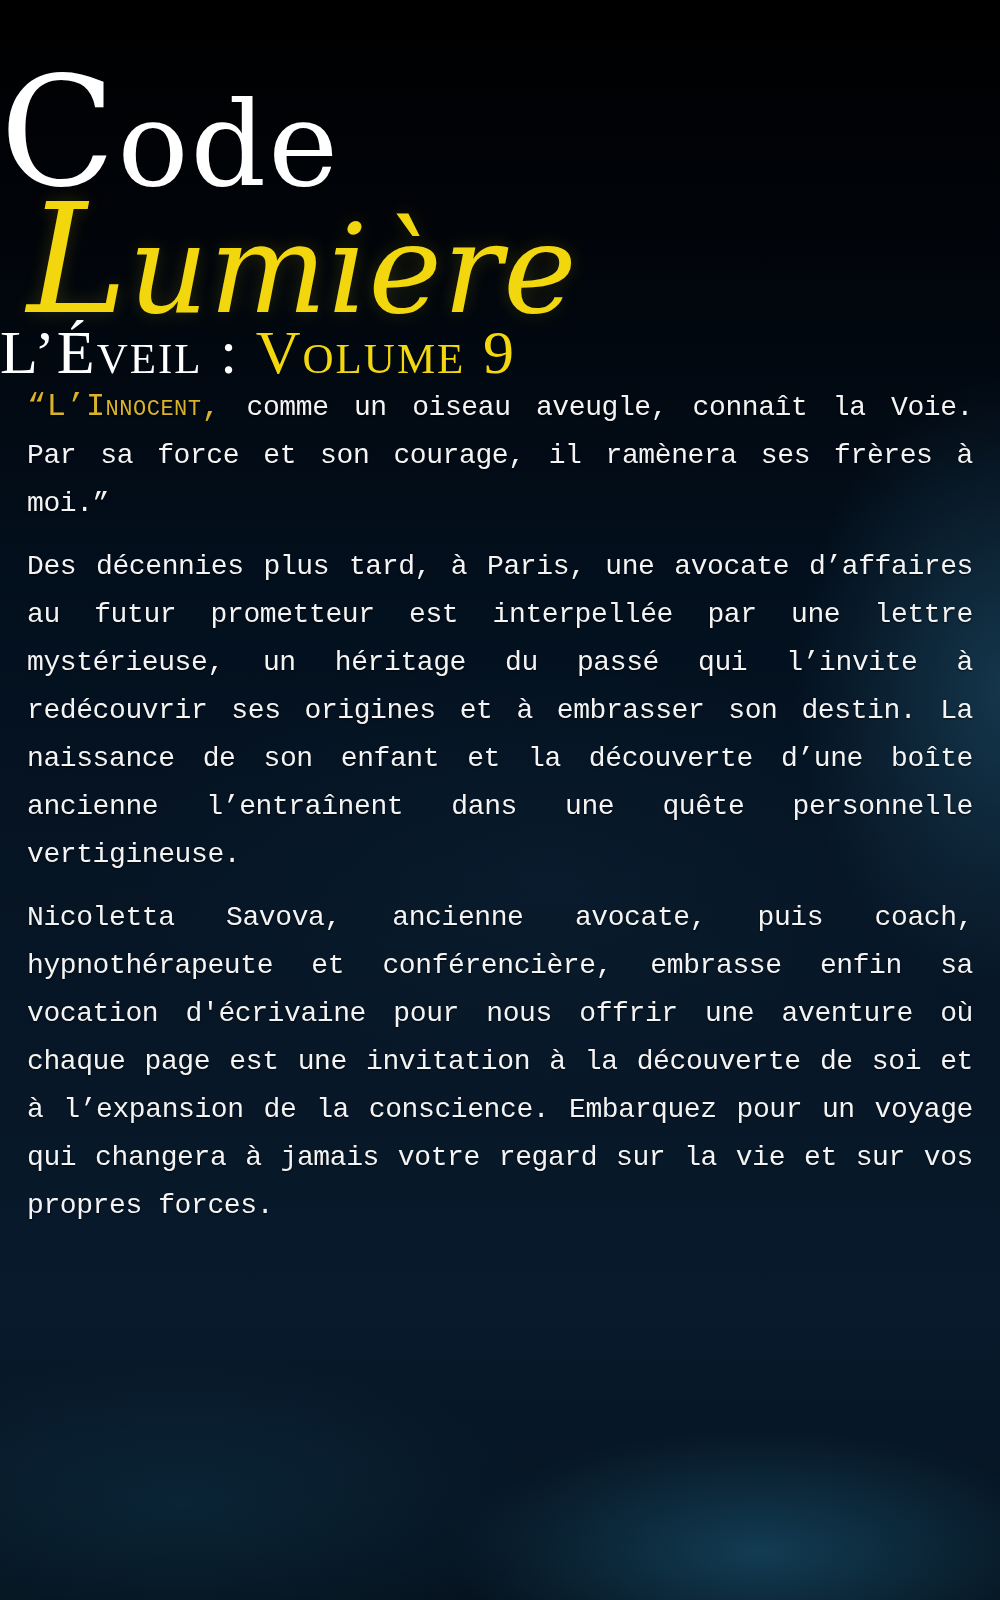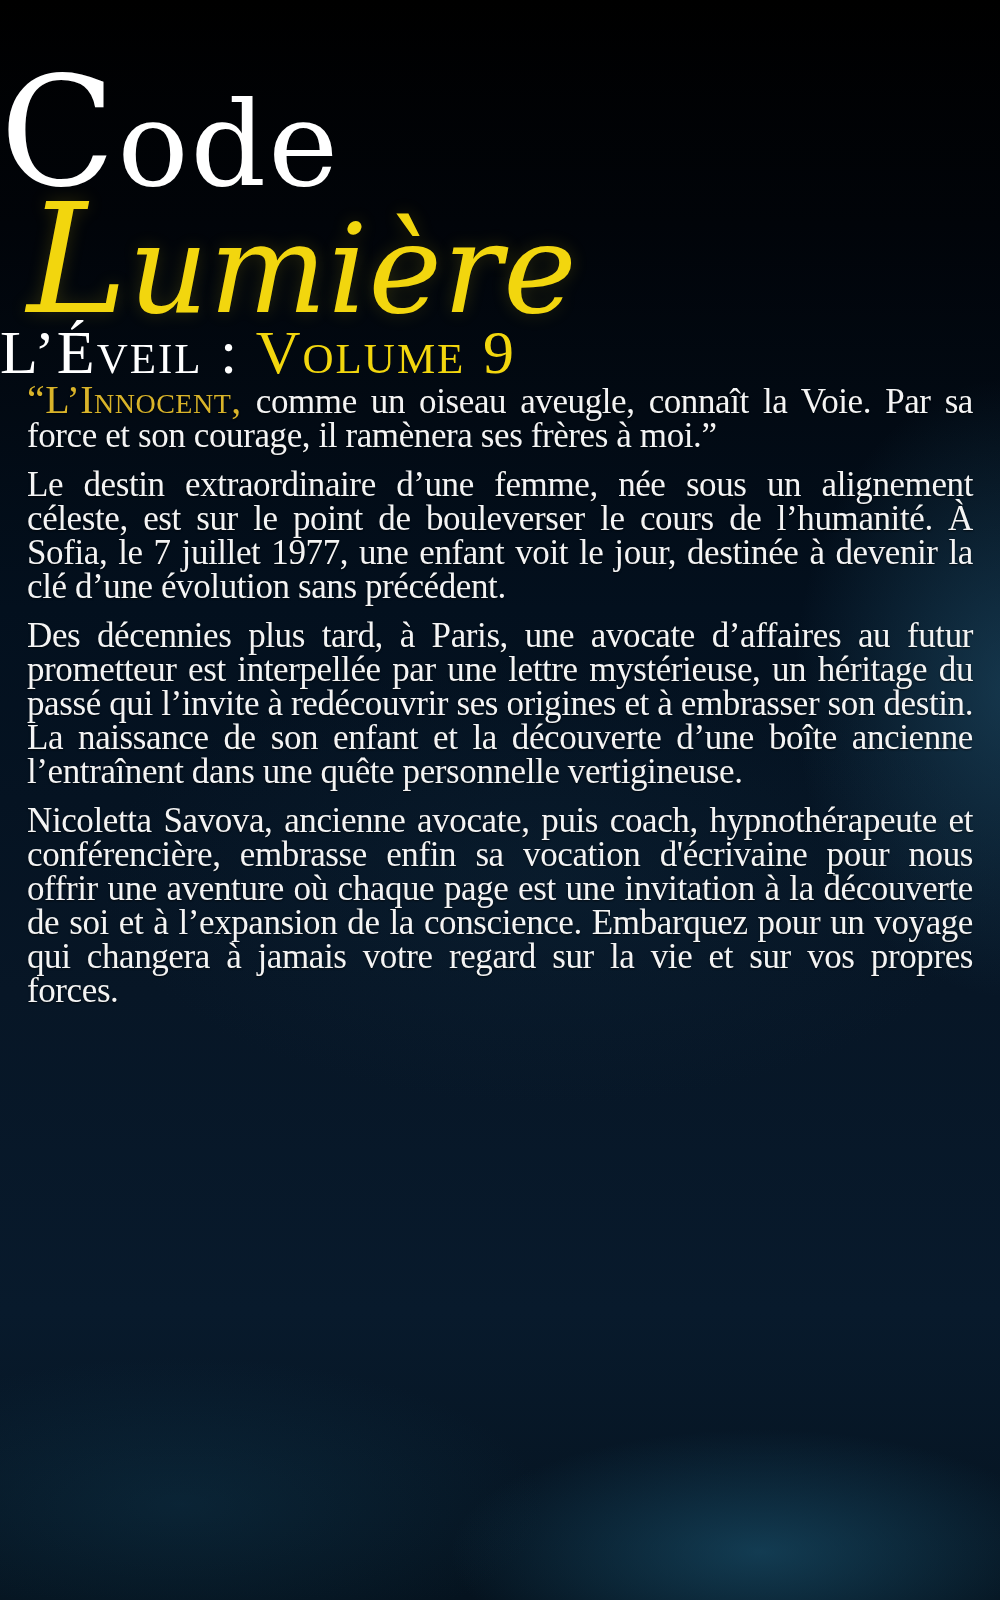--- a/index.html
+++ b/index.html
@@ -71,26 +71,27 @@
   
   .content {
     position: absolute;
     top: 383px;
     left: 27px;
     right: 27px;
   }
 
   .para {
     margin: 0 0 15px 0;
-    font-size: 35px;
+    font-size: 28px;
     letter-spacing: -0.4px;
-    line-height: 34px;
+    line-height: 48px;
     color: #f4f4f4;
     text-align: justify;
     text-shadow: 0 1px 2px rgba(0, 0, 0, 0.65);
+    font-family: Liberation Mono, monospace;
   }
 
   .quote-highlight {
     color: #d9b42a;
     font-variant: small-caps;
     font-size: 1.14em;
     letter-spacing: 0.5px;
   }
 
   .about-heading {
@@ -118,21 +119,20 @@
     <div class="subtitle">
       <span class="sub-eveil">L’Éveil :</span>
       <span class="sub-volume">Volume 9</span>
     </div>
   </header>
 
   <main class="content">
 
     <p class="para"><span class="quote-highlight">“L’Innocent,</span><span> comme un oiseau aveugle, connaît la Voie. Par sa force et son courage, il ramènera ses frères à moi.”</span></p>
 
-    <p class="para">Le destin extraordinaire d’une femme, née sous un alignement céleste, est sur le point de bouleverser le cours de l’humanité. À Sofia, le 7 juillet 1977, une enfant voit le jour, destinée à devenir la clé d’une évolution sans précédent.</p>
 
     <p class="para">Des décennies plus tard, à Paris, une avocate d’affaires au futur prometteur est interpellée par une lettre mystérieuse, un héritage du passé qui l’invite à redécouvrir ses origines et à embrasser son destin. La naissance de son enfant et la découverte d’une boîte ancienne l’entraînent dans une quête personnelle vertigineuse.</p>
 
 
 
 
     <p class="para about-body">Nicoletta Savova, ancienne avocate, puis coach, hypnothérapeute et conférencière, embrasse enfin sa vocation d'écrivaine pour nous offrir une aventure où chaque page est une invitation à la découverte de soi et à l’expansion de la conscience. Embarquez pour un voyage qui changera à jamais votre regard sur la vie et sur vos propres forces.</p>
 
   </main>
 

